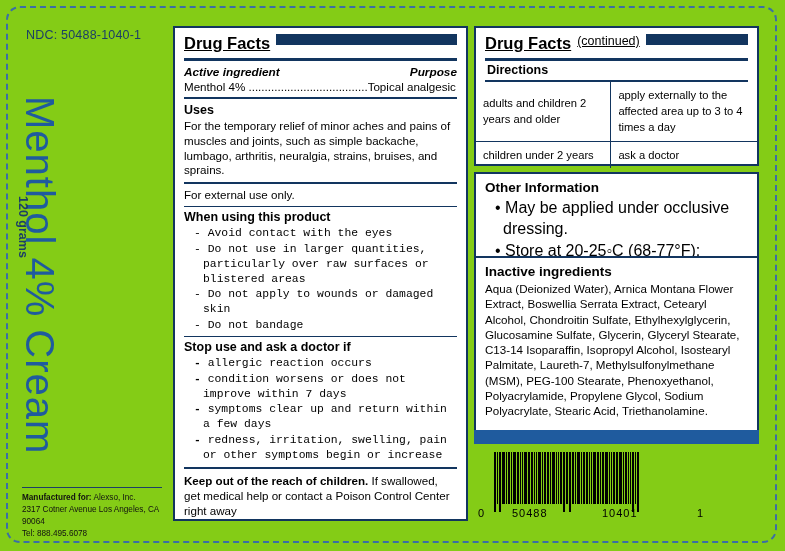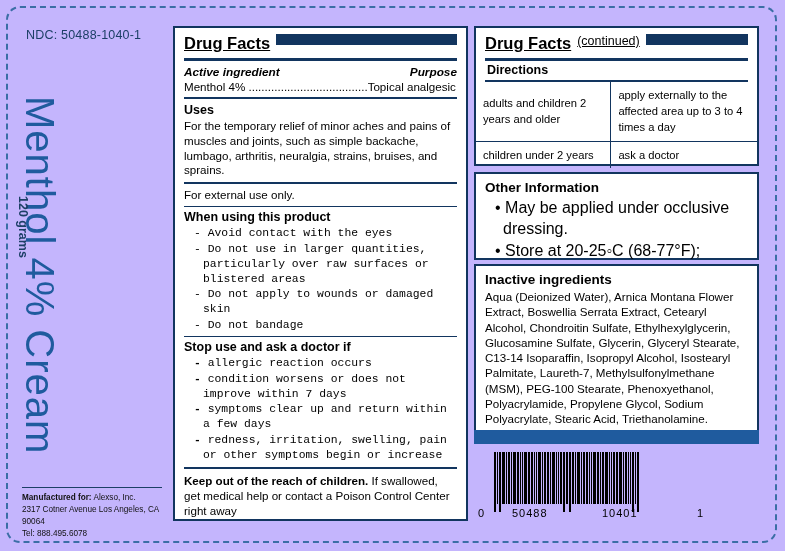--- a/index.html
+++ b/index.html
@@ -8,21 +8,21 @@
     background: #ffffff;
   }
   body {
     font-family: "Liberation Sans", sans-serif;
     color: #000;
   }
   #label {
     position: relative;
     width: 785px;
     height: 551px;
-    background: #c4b5fd;
+    background: #84cc16;
     overflow: hidden;
   }
   .outer-border {
     position: absolute;
     left: 6px;
     top: 6px;
     width: 771px;
     height: 537px;
     border: 2px dashed #3b6ea5;
     border-radius: 14px;
@@ -100,21 +100,21 @@
     height: 140px;
   }
   #other-info-panel {
     left: 474px;
     top: 172px;
     width: 285px;
     height: 88px;
   }
   #inactive-panel {
     left: 474px;
-    top: 264px;
+    top: 256px;
     width: 285px;
     height: 180px;
   }
 
   
   .df-header {
     display: flex;
     gap: 6px;
     padding-bottom: 2px;
     text-decoration: underline;

